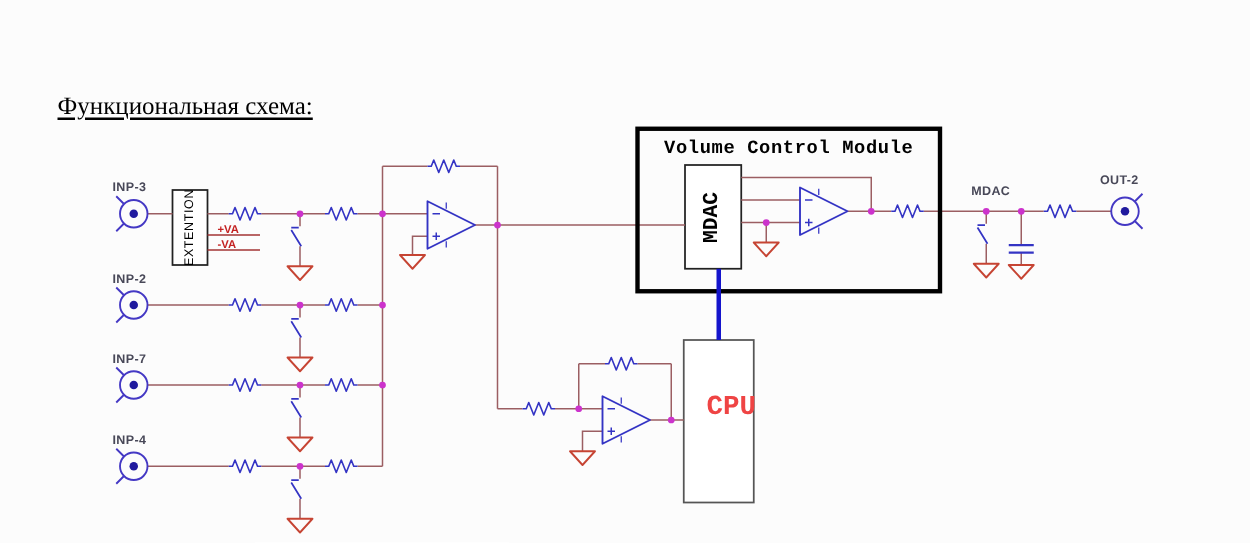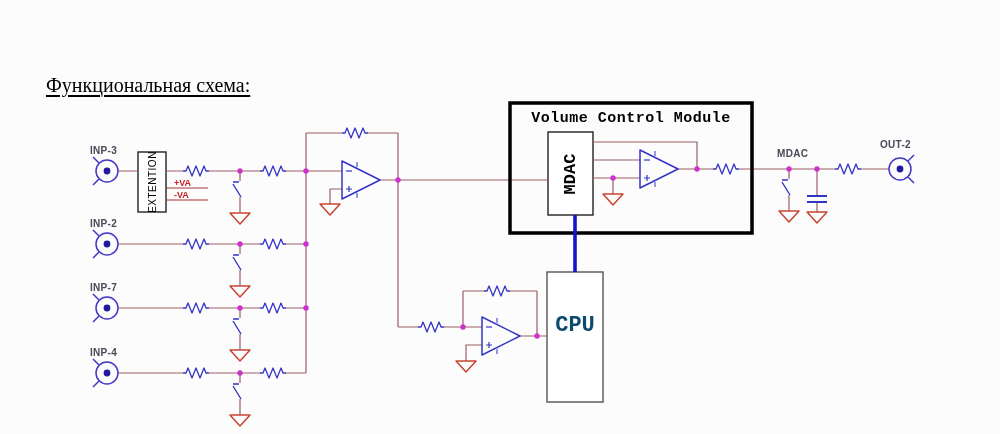--- a/index.html
+++ b/index.html
@@ -11,21 +11,21 @@
   .subtitle{position:absolute;top:74px;left:46px;font:400 20px "Liberation Serif",serif;
          color:#000;text-decoration:underline;text-underline-offset:3px;}
   .io{position:absolute;font:700 10px "Liberation Sans",sans-serif;color:#484858;letter-spacing:.3px;}
   .pwr{position:absolute;font:700 9px "Liberation Sans",sans-serif;color:#c42222;text-align:right;}
   .vtext{position:absolute;transform:translate(-50%,-50%) rotate(-90deg);white-space:nowrap;}
   .ext-label{font:400 10px "Liberation Sans",sans-serif;color:#000;letter-spacing:.5px;}
   .mdac-label{font:700 17px "Liberation Mono",monospace;color:#000;}
   .mod-title{position:absolute;left:512px;top:110px;width:238px;text-align:center;
          font:700 15px "Liberation Mono",monospace;letter-spacing:.5px;color:#000;}
   .cpu-label{position:absolute;left:547px;top:272px;width:56px;height:106px;display:flex;
-         align-items:center;justify-content:center;font:700 22px "Liberation Mono",monospace;color:#0c4a6e;}
+         align-items:center;justify-content:center;font:700 22px "Liberation Mono",monospace;color:#ef4444;padding-left:10px;}
   .sensor-label{position:absolute;left:404px;top:382px;font:400 14px "Liberation Mono",monospace;
          color:#8c8c8c;letter-spacing:1.5px;}
 </style>
 </head>
 <body>
 
 <div class="stage">
 
   <div class="subtitle">Функциональная схема:</div>
 

